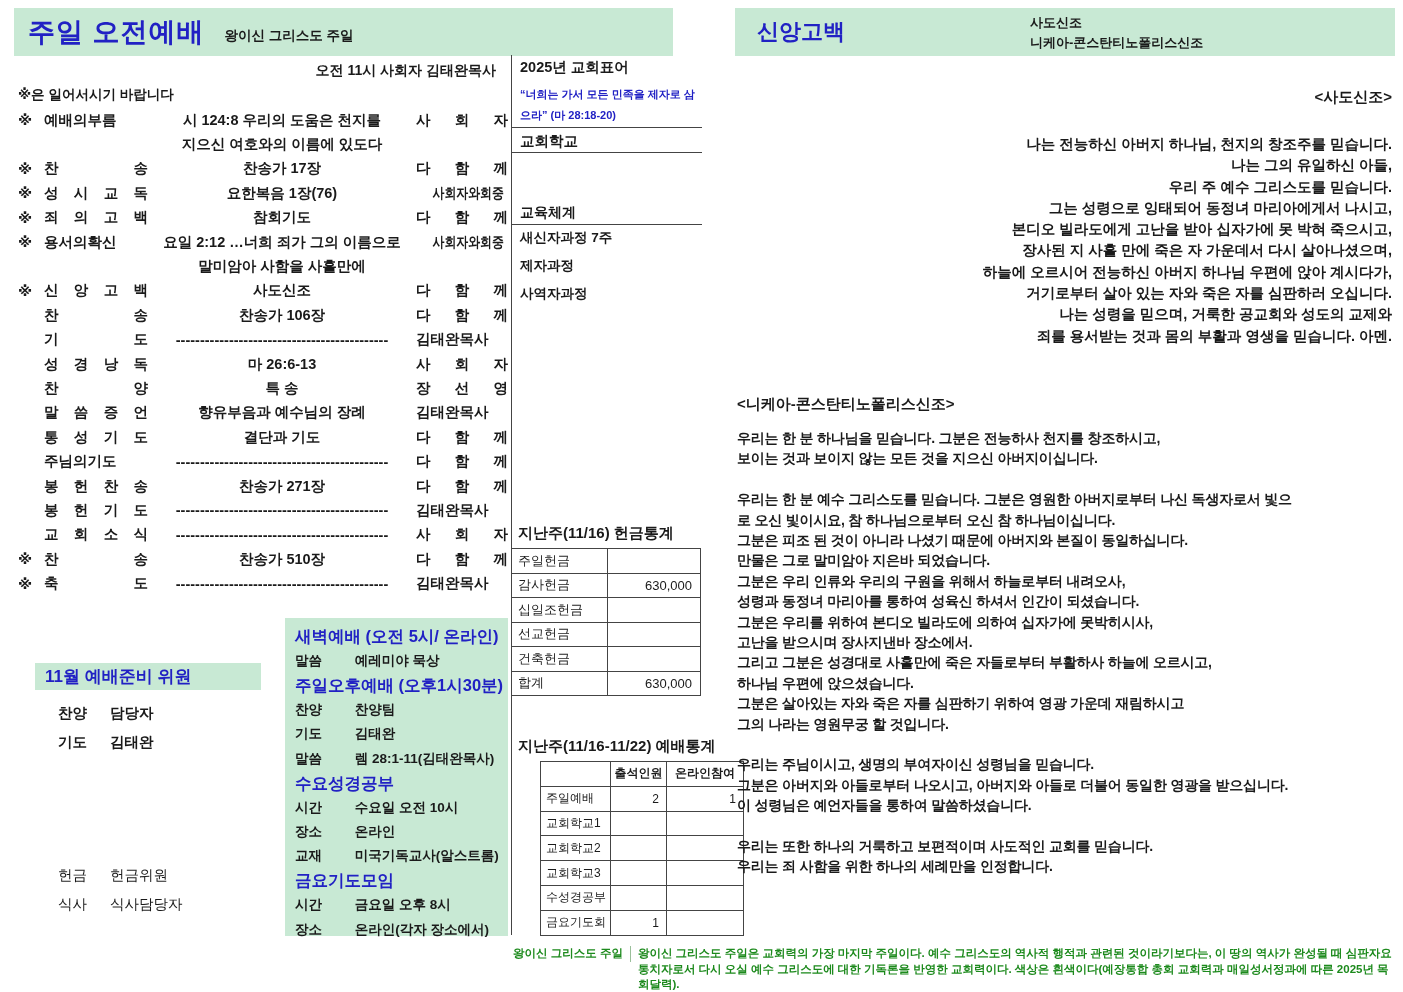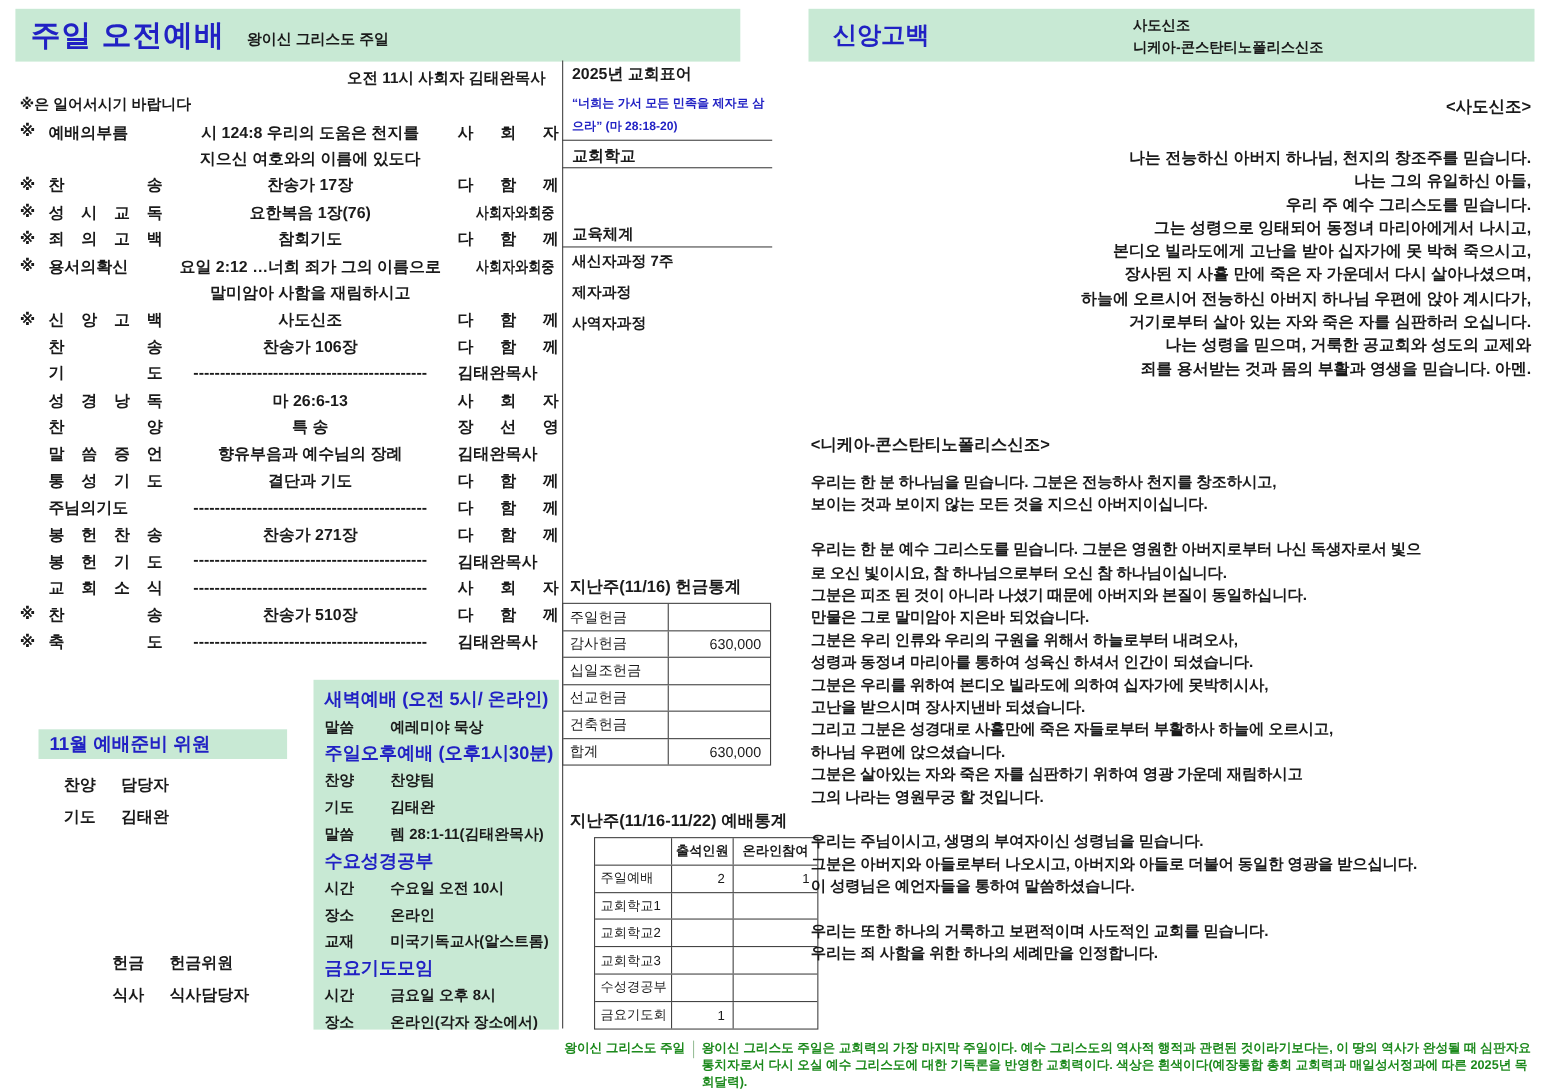--- a/index.html
+++ b/index.html
@@ -23,21 +23,21 @@
   .oc-star{width:26px;flex:0 0 auto;}
   .oc-label{width:104px;flex:0 0 auto;text-align:justify;text-align-last:justify;white-space:nowrap;}
   .oc-content{flex:1;text-align:center;white-space:nowrap;overflow:visible;}
   .oc-right{width:92px;flex:0 0 auto;text-align:justify;text-align-last:justify;white-space:nowrap;}
   .squeezed{transform:scaleX(0.82);transform-origin:right center;}
 
   
   .prep-title{left:35px;top:663px;width:226px;height:27px;background:#c8e9d4;color:#2121c4;
     font-weight:bold;font-size:17px;line-height:27px;padding-left:10px;box-sizing:border-box;white-space:nowrap;}
   .prep-rows{left:58px;top:699px;font-size:14.5px;font-weight:bold;}
-  .prep-rows2{left:58px;top:861px;font-size:14.5px;font-weight:bold;margin-left:44px;}
+  .prep-rows2{left:58px;top:861px;font-size:14.5px;font-weight:normal;}
   .prep-row{height:29px;display:flex;align-items:center;}
   .prep-term{width:52px;flex:0 0 auto;}
 
   
   .schedule{left:285px;top:618px;width:223px;height:318px;background:#c8e9d4;
     padding:6px 10px;box-sizing:border-box;}
   .sched-item{line-height:24.2px;font-size:13.5px;font-weight:bold;white-space:nowrap;}
   .sched-heading{display:block;color:#2121c4;font-size:16.5px;font-weight:bold;line-height:25px;}
   .sched-term{display:inline-block;width:56px;}
   .sched-item span:empty{display:none;}
@@ -139,21 +139,21 @@
     <div class="order-row">
       <span class="oc-star">※</span>
       <span class="oc-label">용서의확신</span>
       <span class="oc-content">요일 2:12 …너희 죄가 그의 이름으로</span>
       <span class="oc-right squeeze-target squeezed">사회자와회중</span>
     </div>
 
     <div class="order-row">
       <span class="oc-star"></span>
       <span class="oc-label"></span>
-      <span class="oc-content">말미암아 사함을 재림하시고</span>
+      <span class="oc-content">말미암아 사함을 사흘만에</span>
       <span class="oc-right squeeze-target"></span>
     </div>
 
     <div class="order-row">
       <span class="oc-star">※</span>
       <span class="oc-label">신 앙 고 백</span>
       <span class="oc-content">사도신조</span>
       <span class="oc-right squeeze-target">다 함 께</span>
     </div>
 
@@ -491,21 +491,21 @@
     <div class="creed-line">그분은 피조 된 것이 아니라 나셨기 때문에 아버지와 본질이 동일하십니다.</div>
 
     <div class="creed-line">만물은 그로 말미암아 지은바 되었습니다.</div>
 
     <div class="creed-line">그분은 우리 인류와 우리의 구원을 위해서 하늘로부터 내려오사,</div>
 
     <div class="creed-line">성령과 동정녀 마리아를 통하여 성육신 하셔서 인간이 되셨습니다.</div>
 
     <div class="creed-line">그분은 우리를 위하여 본디오 빌라도에 의하여 십자가에 못박히시사,</div>
 
-    <div class="creed-line">고난을 받으시며 장사지낸바 되셨습니다.</div>
+    <div class="creed-line">고난을 받으시며 장사지낸바 장소에서.</div>
 
     <div class="creed-line">그리고 그분은 성경대로 사흘만에 죽은 자들로부터 부활하사 하늘에 오르시고,</div>
 
     <div class="creed-line">하나님 우편에 앉으셨습니다.</div>
 
     <div class="creed-line">그분은 살아있는 자와 죽은 자를 심판하기 위하여 영광 가운데 재림하시고</div>
 
     <div class="creed-line">그의 나라는 영원무궁 할 것입니다.</div>
 
     <div class="creed-line"></div>

